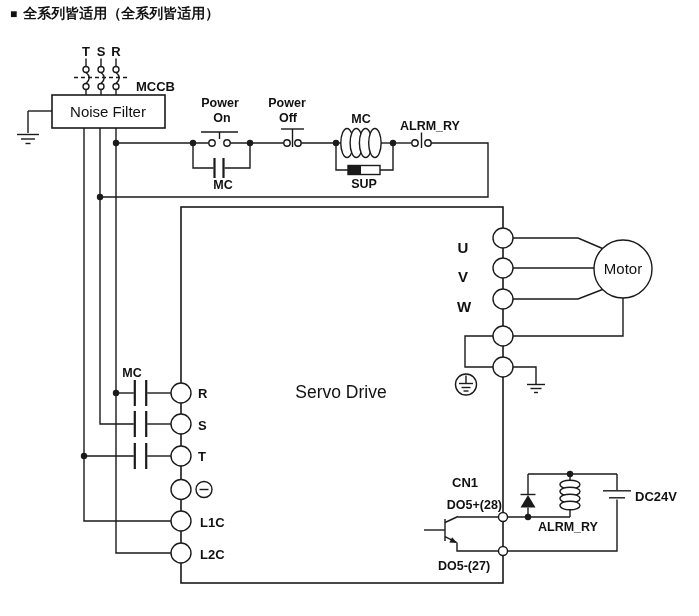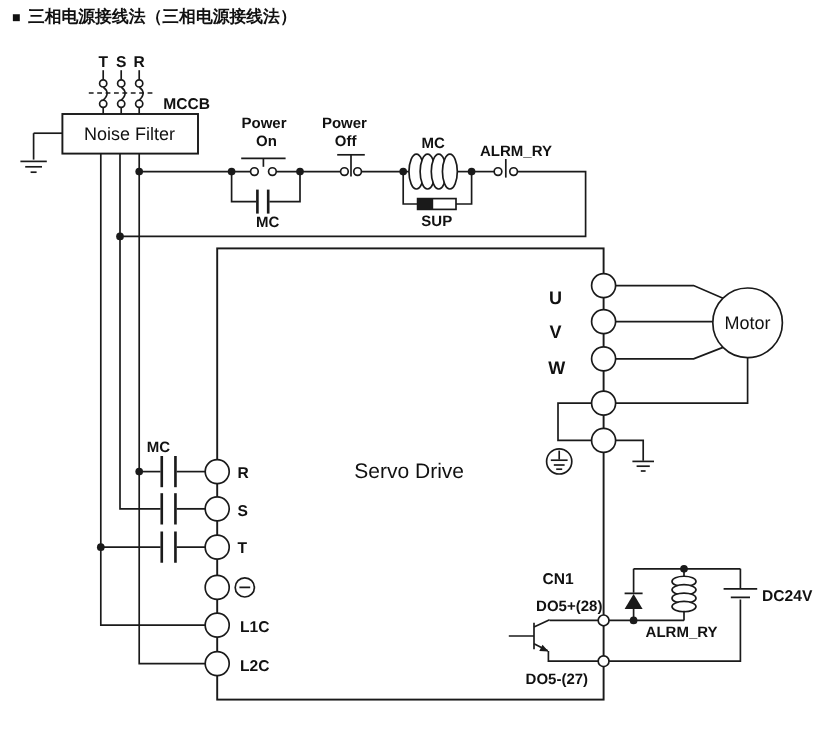--- a/index.html
+++ b/index.html
@@ -18,21 +18,21 @@
   .lbl-sm{font:700 12.5px "Liberation Sans",sans-serif;fill:#111;}
   .lbl-lg{font:400 15px "Liberation Sans",sans-serif;fill:#111;}
   .lbl-xl{font:400 17.5px "Liberation Sans",sans-serif;fill:#111;}
 </style>
 </head>
 <body>
 
 <div class="stage">
 
   <div class="title">
-    <span class="bullet">■</span><span>三相电源接线法（三相电源接线法）</span>
+    <span class="bullet">■</span><span>全系列皆适用（全系列皆适用）</span>
   </div>
 
   <svg class="diagram" width="699" height="616" viewBox="0 0 699 616">
 
     <g>
       <text class="lbl" x="86" y="56" text-anchor="middle">T</text>
       <text class="lbl" x="101" y="56" text-anchor="middle">S</text>
       <text class="lbl" x="116" y="56" text-anchor="middle">R</text>
     </g>
 

